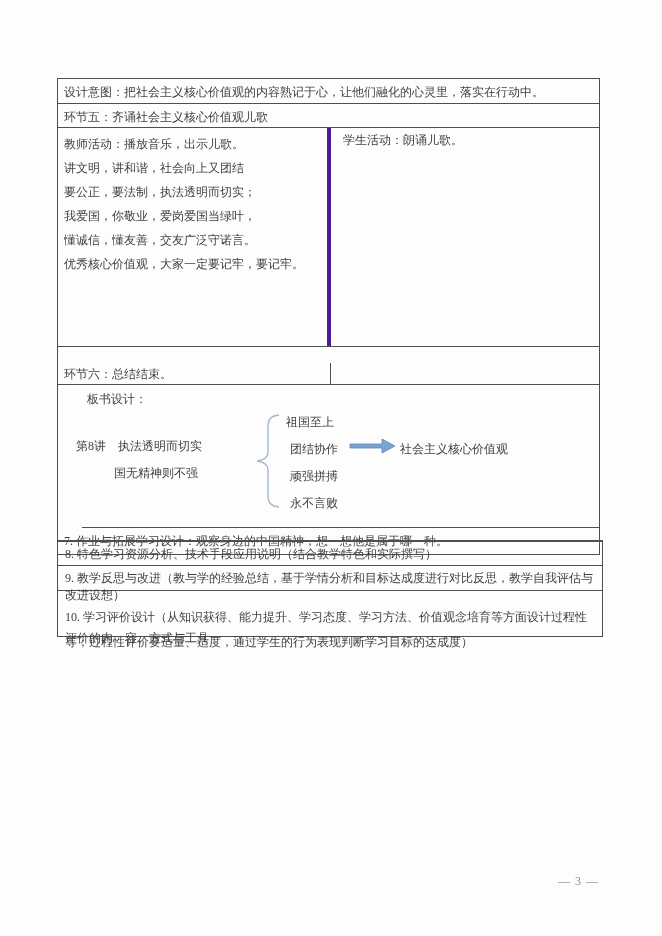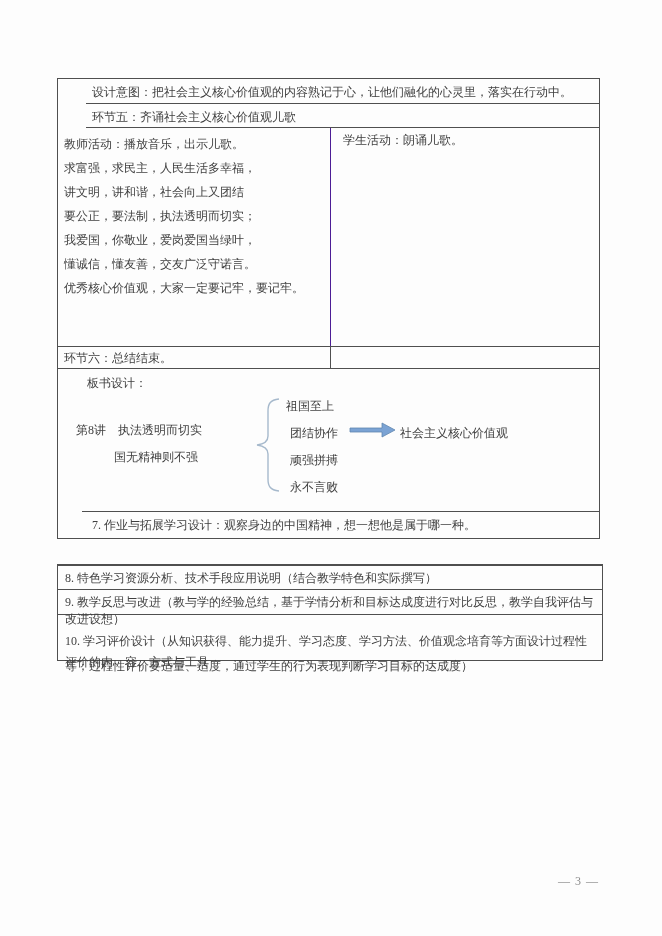--- a/index.html
+++ b/index.html
@@ -13,29 +13,29 @@
   }
   .page { position:absolute; inset:0; background:#fdfdfd; overflow:hidden; }
 
   
   .main-table {
     position:absolute; left:57px; top:78px; width:543px;
     border:1px solid #4f4f4f;
   }
   .t-row { border-bottom:1px solid #4f4f4f; position:relative; }
   .t-row:last-child { border-bottom:none; }
-  .pad { padding:5px 6px 0 6px;margin-left:28px; }
+  .pad { padding:5px 6px 0 6px; }
   .r1 { height:25px; }
   .r2 { height:24px; }
   .r3 { height:219px; display:flex; }
-  .r4 { height:22px; display:flex; }
+  .r4 { height:22px; display:flex;margin-top:16px; }
   .r5 { height:143px;margin-left:24px; }
   .r6 { height:26px; }
 
-  .cell-left  { width:273px; border-right:1px solid #4c1d95; padding:4px 6px 0 6px; }
+  .cell-left  { width:273px; border-right:4px solid #4c1d95; padding:4px 6px 0 6px; }
   .cell-right { flex:1; padding:4px 6px 0 12px; }
   .cell-left-s { width:273px; border-right:1px solid #4f4f4f; padding:3px 6px 0 6px; }
   .cell-right-s { flex:1; }
 
   .poem-line { height:24px; line-height:24px; white-space:nowrap; }
   .poem-title { padding-left:37px; }
 
   
   .board { position:relative; height:100%; width:100%; overflow:visible; }
   .board-title { position:absolute; left:5px; top:6px; }
@@ -45,21 +45,21 @@
   .b-item { position:absolute; white-space:nowrap; }
   .b-item-0 { left:204px; top:29px; }
   .b-item-1 { left:208px; top:56px; }
   .b-item-2 { left:208px; top:83px; }
   .b-item-3 { left:208px; top:110px;text-align:right; }
   .arrow { position:absolute; left:267px; top:52px; }
   .b-result { position:absolute; left:318px; top:56px; white-space:nowrap; }
 
   
   .table2 { position:absolute; left:57px; top:540px; width:546px; }
-  .box { border:1px solid #4f4f4f; background:transparent;margin-top:24px; }
+  .box { border:1px solid #4f4f4f; background:transparent; }
   .box + .box { margin-top:-1px; }
   .box-8 { height:26px; padding:4px 7px 0 7px; border-top-width:2px; }
   .box-9 { height:26px; padding:4px 7px 0 7px; }
   .box-10 { height:47px; padding:16px 7px 0 7px; }
   .box-10 .line-10 { height:25px; line-height:21px; }
 
   
   .footer {
     position:absolute; left:558px; top:874px;
     color:#8a8a8a; font-size:12px; letter-spacing:1px; white-space:nowrap;
@@ -76,21 +76,20 @@
       <span>设计意图：把社会主义核心价值观的内容熟记于心，让他们融化的心灵里，落实在行动中。</span>
     </div>
 
     <div class="t-row r2 pad">
       <span>环节五：齐诵社会主义核心价值观儿歌</span>
     </div>
 
     <div class="t-row r3">
       <div class="cell-left">
         <div class="poem-line">教师活动：播放音乐，出示儿歌。</div>
-        <div class="poem-line">求富强，求民主，人民生活多幸福，</div>
         <div class="poem-line">讲文明，讲和谐，社会向上又团结</div>
         <div class="poem-line">要公正，要法制，执法透明而切实；</div>
         <div class="poem-line">我爱国，你敬业，爱岗爱国当绿叶，</div>
         <div class="poem-line">懂诚信，懂友善，交友广泛守诺言。</div>
         <div class="poem-line">优秀核心价值观，大家一定要记牢，要记牢。</div>
       </div>
       <div class="cell-right">
         <div>学生活动：朗诵儿歌。</div>
       </div>
     </div>

